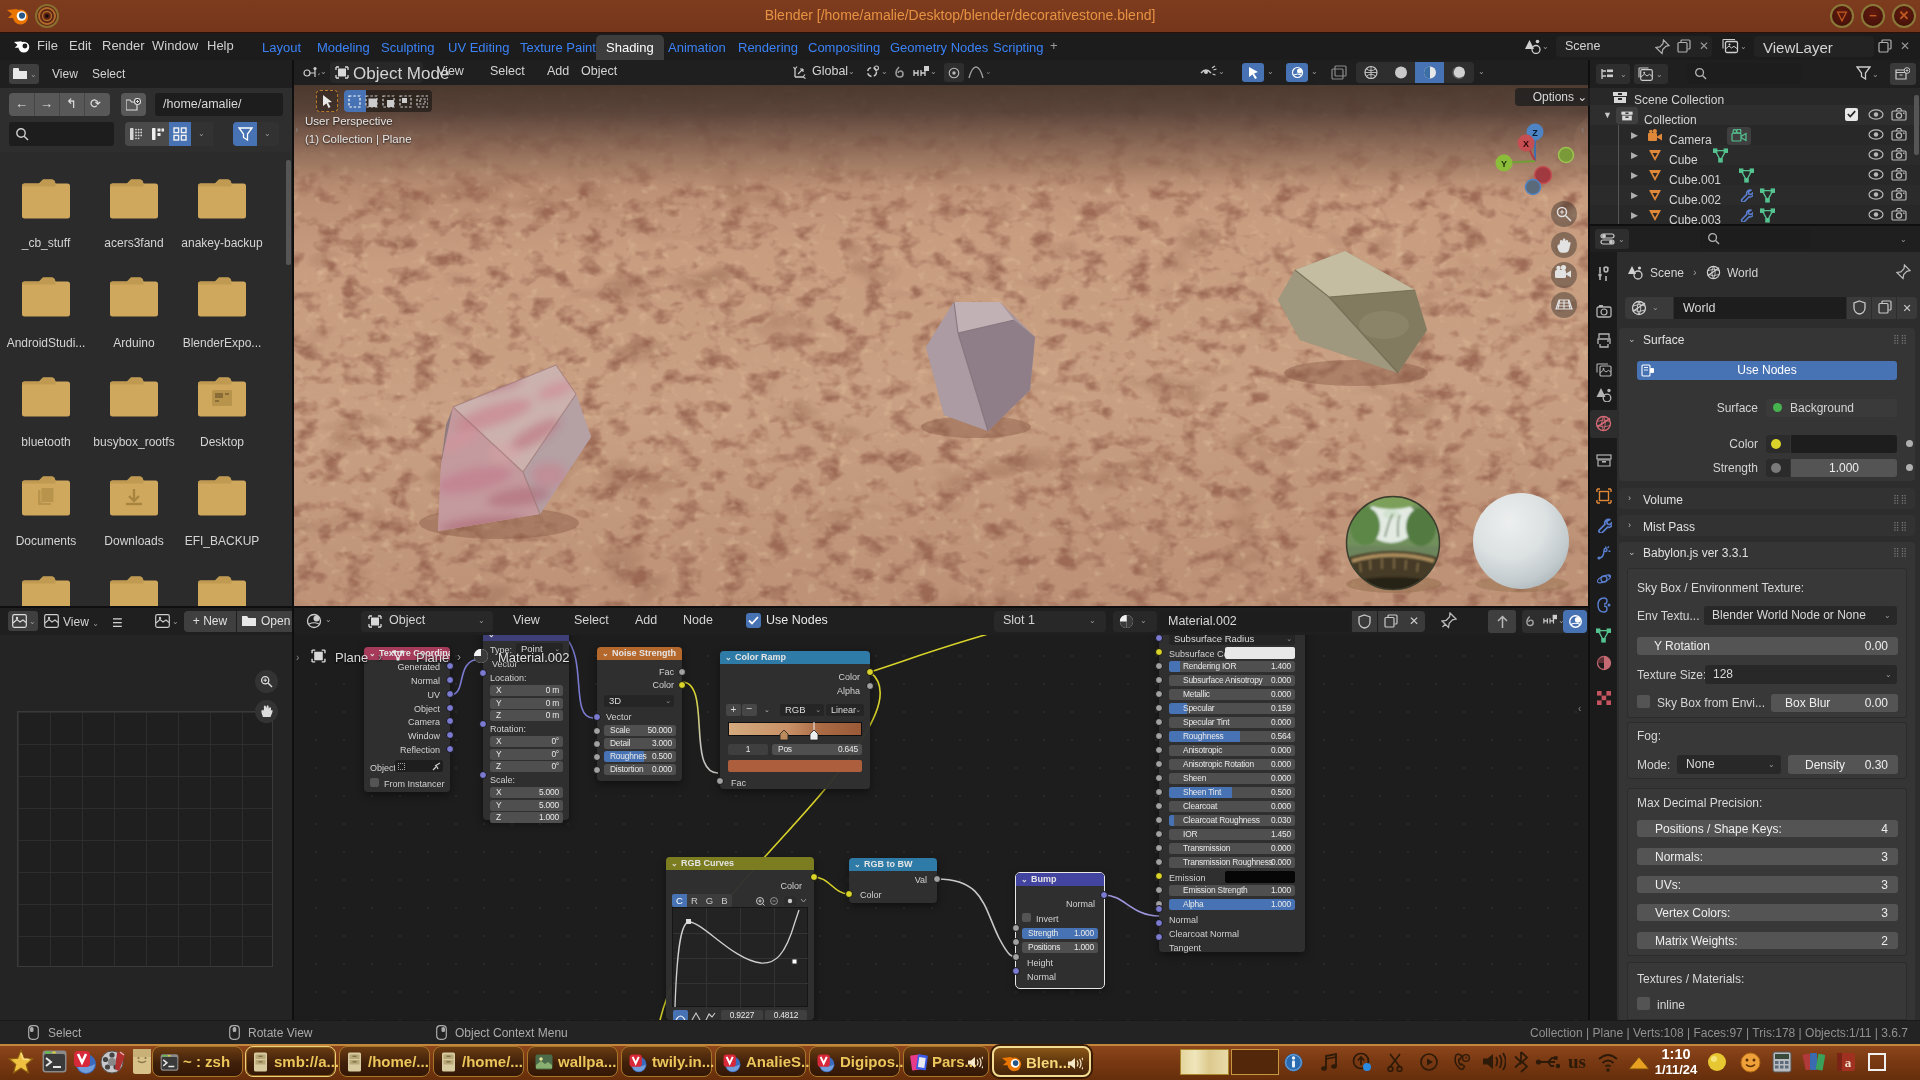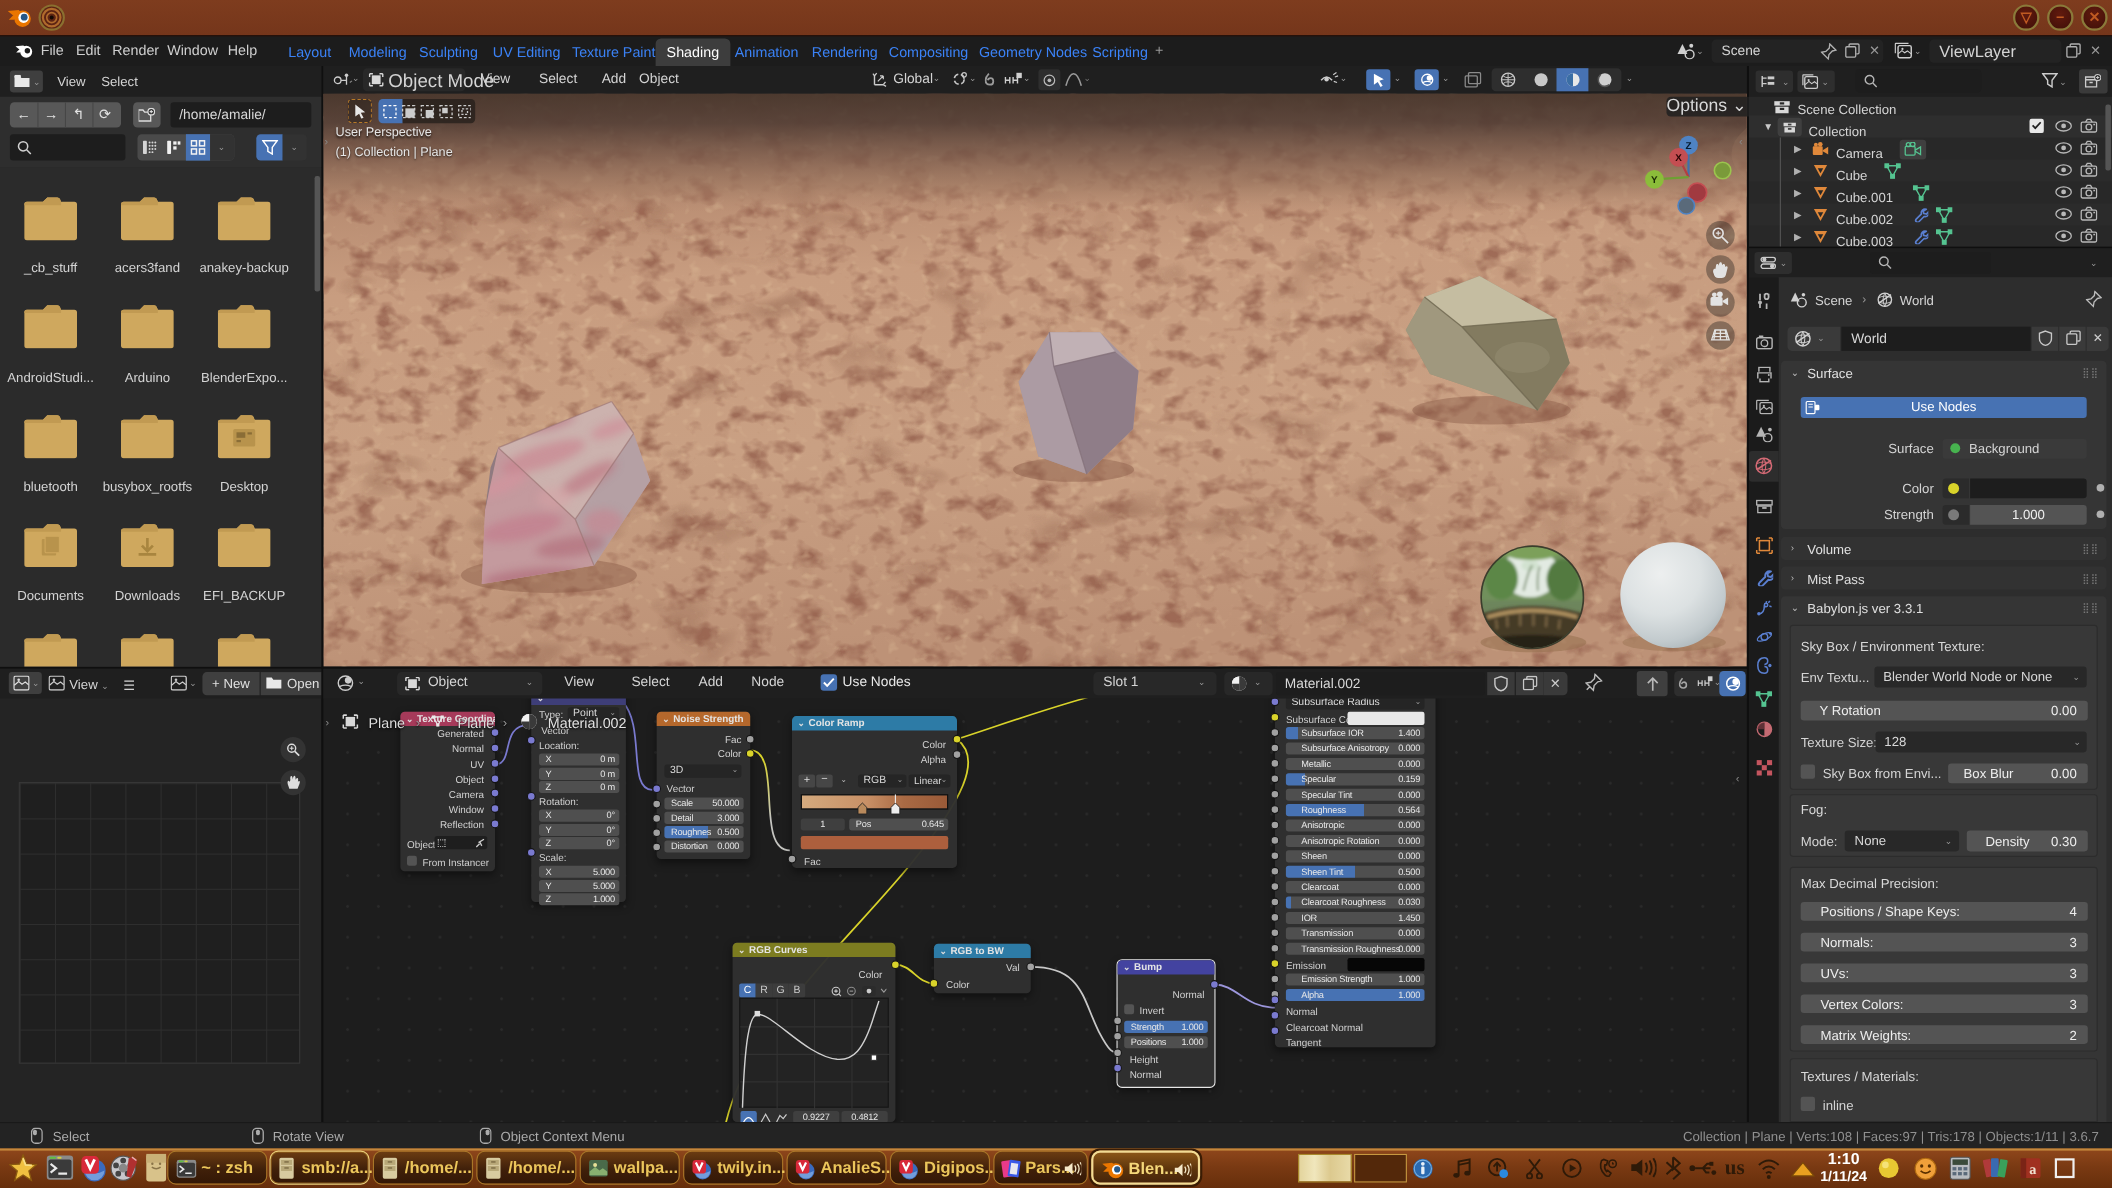--- a/index.html
+++ b/index.html
@@ -39,20 +39,21 @@
 .sg{background:#a1a1a1}.sy{background:#d9d32a}.sp{background:#7a7ad0}
 
 #statusbar{left:0;top:1020px;width:1920px;height:24px;background:#232323;border-top:1px solid #191919;}
 
 #taskbar{left:0;top:1044px;width:1920px;height:36px;background:linear-gradient(#90471c,#7a3a13 45%,#662e0b);}
 .tbtn{top:1046px;height:31px;border-radius:8px;background:linear-gradient(#6b3c12,#40200a 55%,#331705);border:1px solid #a87628;color:#ecc65b;font-weight:bold;font-size:15px;line-height:29px;}
 </style></head><body>
 <div id="root">
 
 <div id="titlebar" class="abs"></div>
+<div id="title-text" class="abs">Blender [/home/amalie/Desktop/blender/decorativestone.blend]</div>
 <svg class="abs" style="left:7px;top:6px" width="22" height="19" viewBox="0 0 22 19">
  <path d="M1 12 L8 5 L13 5 L6 12 Z" fill="#ea7600"></path>
  <path d="M0 4 L10 3 L14 7 L5 8 Z" fill="#ea7600"></path>
  <circle cx="13.5" cy="11" r="7.5" fill="#ea7600"></circle>
  <circle cx="14.5" cy="10" r="4.8" fill="#ffffff"></circle>
  <circle cx="15" cy="9.6" r="3.1" fill="#265787"></circle>
 </svg>
 <svg class="abs" style="left:34px;top:3px" width="26" height="26" viewBox="0 0 26 26">
  <circle cx="13" cy="13" r="12" fill="#8a7030"></circle>
  <circle cx="13" cy="13" r="10" fill="#5d2413"></circle>
@@ -495,21 +496,21 @@
       </g>
  <g transform="translate(51,0)">
         <rect x="1" y="1" width="11" height="11" fill="none" stroke="#ccc" stroke-width="1.2" stroke-dasharray="2.5 1.8"></rect>
         <rect x="3" y="3" width="5" height="5" fill="#ccc"></rect>
       </g>
  <g transform="translate(68,0)">
         <rect x="1" y="1" width="11" height="11" fill="none" stroke="#ccc" stroke-width="1.2" stroke-dasharray="2.5 1.8"></rect>
         <rect x="4" y="4" width="5" height="5" fill="none" stroke="#ccc" stroke-width="1.2" stroke-dasharray="2 1.4"></rect>
       </g>
 </svg>
-<div class="abs" style="left:1515px;top:88px;width:90px;height:18px;background:rgba(32,32,32,0.85);border-radius:4px;color:#d8d8d8;font-size:16px;line-height:18px;text-align:left">Options ⌄</div>
+<div class="abs" style="left:1515px;top:88px;width:90px;height:18px;background:rgba(32,32,32,0.85);border-radius:4px;color:#d8d8d8;font-size:12px;line-height:18px;text-align:center">Options ⌄</div>
 <div class="abs" style="left:305px;top:115px;color:#e6e6e6;font-size:11.5px;text-shadow:0 1px 2px rgba(0,0,0,0.8)">User Perspective</div>
 <div class="abs" style="left:305px;top:133px;color:#e6e6e6;font-size:11.5px;text-shadow:0 1px 2px rgba(0,0,0,0.8)">(1) Collection | Plane</div>
 
 <svg class="abs" style="left:1480px;top:115px" width="105" height="210" viewBox="0 0 105 210">
  <g stroke-width="2">
         <line x1="55" y1="46" x2="55" y2="17" stroke="#3f6fae"></line>
         <line x1="55" y1="46" x2="46" y2="28" stroke="#b33e42"></line>
         <line x1="55" y1="46" x2="24" y2="48" stroke="#6ea033"></line>
       </g>
  <circle cx="55" cy="17" r="8.5" fill="#4e83c4"></circle>
@@ -814,21 +815,21 @@
  <div class="sock sg" style="left:718px;top:316px"></div>
  <div class="sock sg" style="left:718px;top:330px"></div>
  <div class="sock sg" style="left:718px;top:345px"></div>
  <div class="sock sp" style="left:718px;top:359px"></div>
 
  <div class="node" style="left:865px;top:10px;width:146px;height:334px;border-radius:0 0 4px 4px">
   <div class="ndd" style="left:10px;top:15px;width:126px">Subsurface Radius</div>
   <div class="nlab" style="left:10px;top:31px">Subsurface Color</div>
   <div class="abs" style="left:66px;top:29px;width:70px;height:12px;background:#e8e8e8;border-radius:2px"></div>
   <div class="nf" style="left:10px;top:43px;width:126px;background:linear-gradient(90deg,#4772b3 9%,#4f4f4f 9%)">
-          <span class="k" style="left:14px">Subsurface IOR</span>
+          <span class="k" style="left:14px">Rendering IOR</span>
           <span class="v">1.400</span>
         </div>
   <div class="nf" style="left:10px;top:57px;width:126px">
           <span class="k" style="left:14px">Subsurface Anisotropy</span>
           <span class="v">0.000</span>
         </div>
   <div class="nf" style="left:10px;top:71px;width:126px">
           <span class="k" style="left:14px">Metallic</span>
           <span class="v">0.000</span>
         </div>

